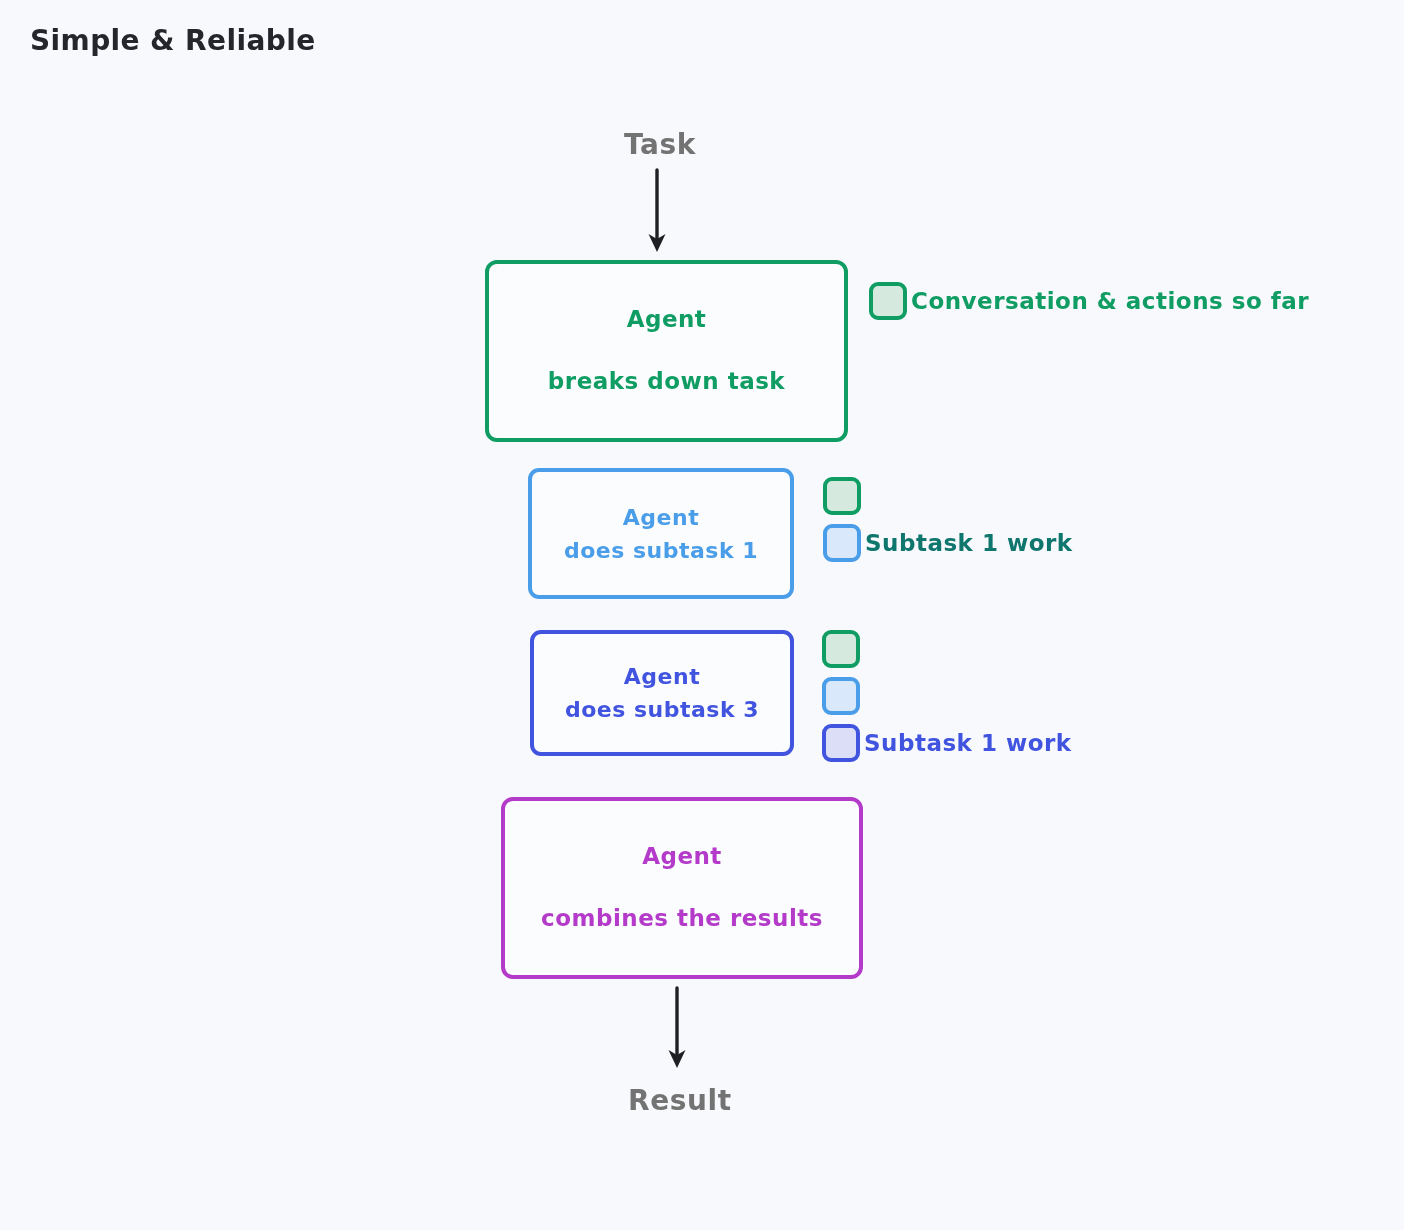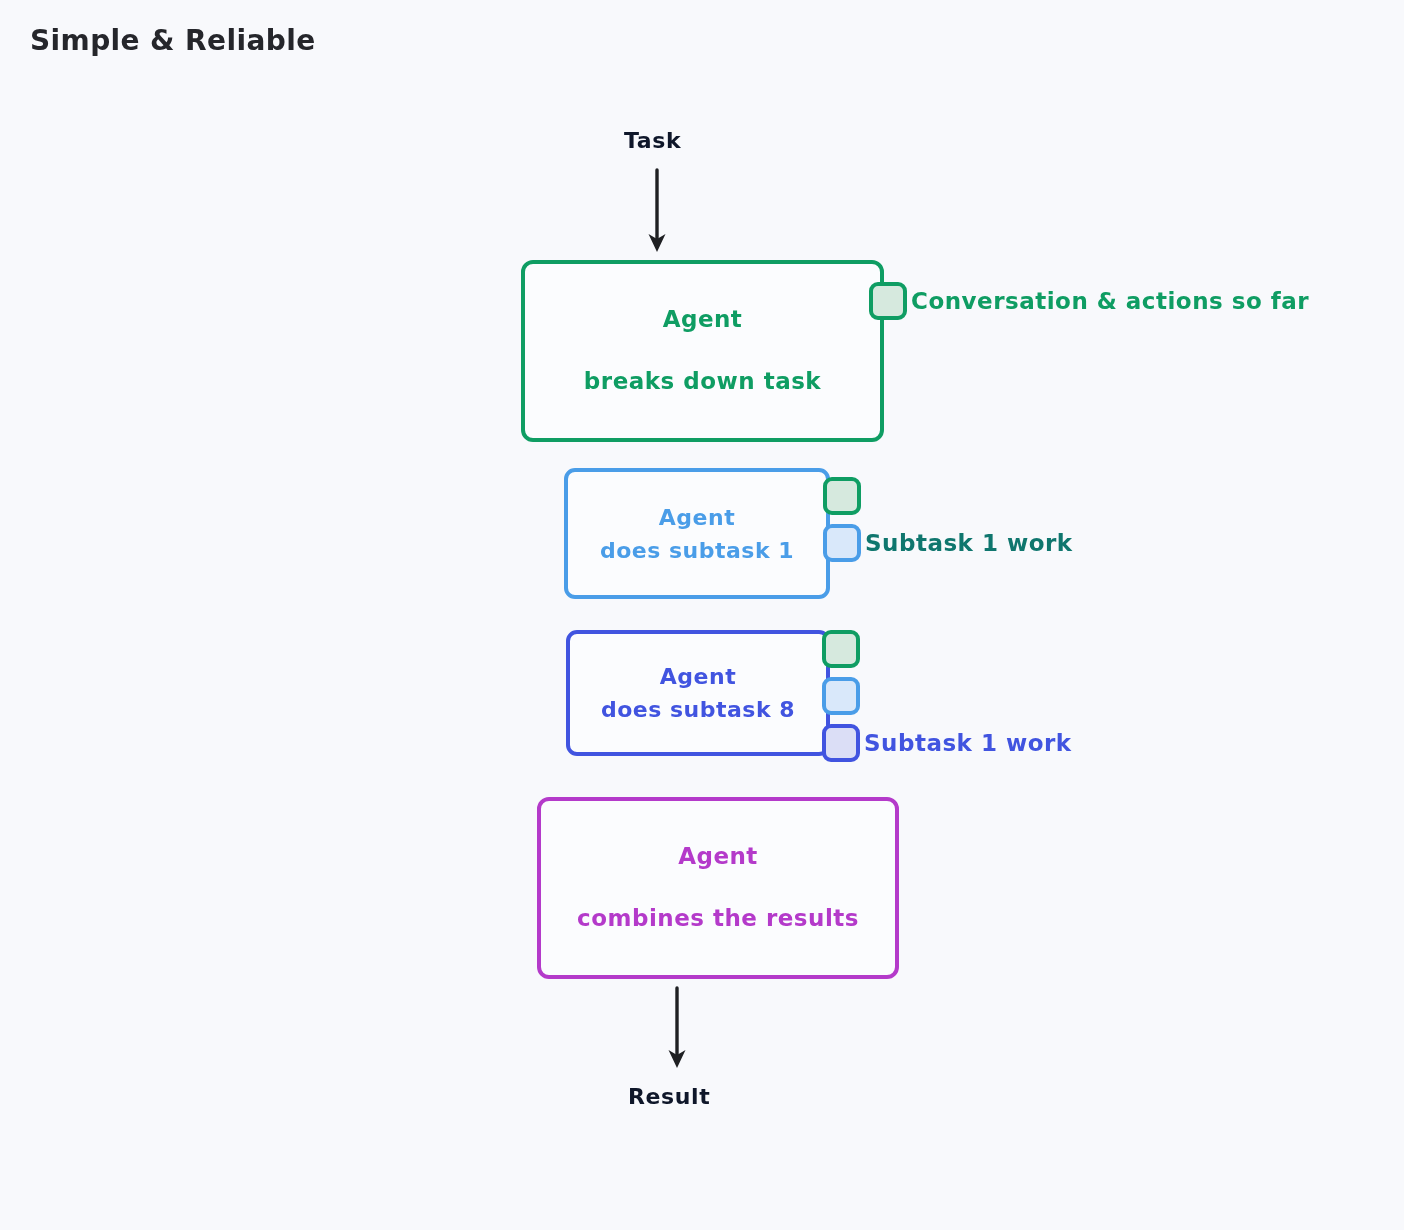--- a/index.html
+++ b/index.html
@@ -31,24 +31,24 @@
     font-size: 28px;
     font-weight: 700;
     letter-spacing: 0.4px;
     color: #25262b;
   }
 
   
   .endpoint-label {
     position: absolute;
     font-family: "DejaVu Sans", sans-serif;
-    font-size: 22px;
+    font-size: 28px;
     font-weight: 700;
     letter-spacing: 0.6px;
-    color: #0f172a;
+    color: #737373;
     white-space: nowrap;
   }
   #task-label  { left: 624px; top: 128px; }
   #result-label{ left: 628px; top: 1084px; }
 
   
   .arrow-svg {
     position: absolute;
     overflow: visible;
   }
@@ -63,21 +63,20 @@
     border-style: solid;
     border-radius: 10px;
     display: flex;
     flex-direction: column;
     align-items: center;
     justify-content: center;
     text-align: center;
     font-family: "DejaVu Sans", sans-serif;
     font-weight: 700;
     letter-spacing: 0.5px;
-    margin-left: 36px;
   }
   .agent-box .line {
     white-space: nowrap;
   }
 
   #box-breakdown {
     left: 485px; top: 260px;
     width: 363px; height: 182px;
     border-width: 4px;
     border-color: #0f9d63;
@@ -203,21 +202,21 @@
       <span class="swatch sw-green"></span>
     </div>
     <div class="legend-row">
       <span class="swatch sw-blue"></span>
       <span class="legend-text tx-blue">Subtask 1 work</span>
     </div>
   </div>
 
   <div class="agent-box" id="box-subtask2">
     <div class="line">Agent</div>
-    <div class="line">does subtask 8</div>
+    <div class="line">does subtask 3</div>
   </div>
 
   <div class="legend-group" id="legend-subtask2">
     <div class="legend-row">
       <span class="swatch sw-green"></span>
     </div>
     <div class="legend-row">
       <span class="swatch sw-blue"></span>
     </div>
     <div class="legend-row">

